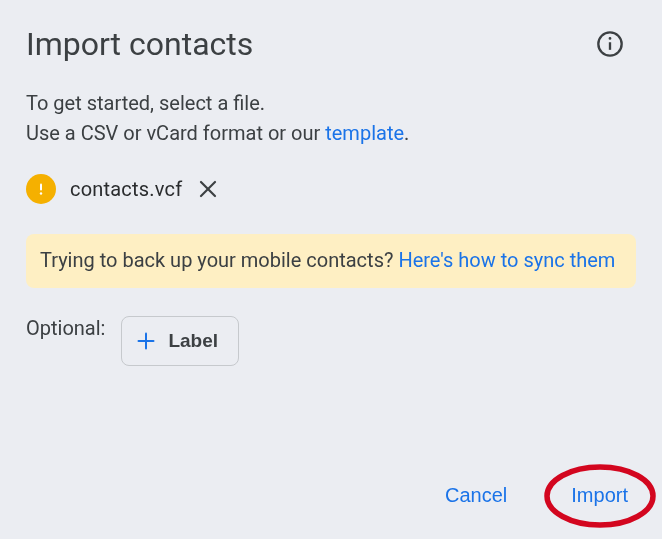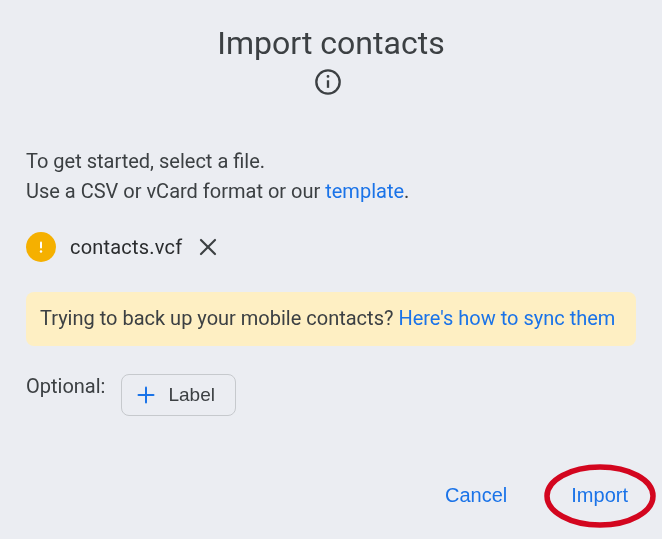--- a/index.html
+++ b/index.html
@@ -18,22 +18,21 @@
     height: 539px;
     padding: 24px 26px 24px 26px;
     border-top-left-radius: 28px;
     border-top-right-radius: 20px;
     position: relative;
   }
   .header {
     display: flex;
     align-items: center;
     justify-content: space-between;
-    margin-bottom: 44px;
-    flex-direction: column;
+    margin-bottom: 24px;
   }
   .title {
     font-size: 32px;
     font-weight: 400;
     color: #3c4043;
     letter-spacing: 0px;
   }
   .info-btn {
     width: 40px;
     height: 40px;
@@ -100,28 +99,29 @@
     gap: 16px;
   }
   .optional-label {
     font-size: 20px;
     color: #3c4043;
   }
   .label-btn {
     display: flex;
     align-items: center;
     gap: 12px;
-    height: 42px;
+    height: 50px;
     padding: 0 20px 0 14px;
     border: 1px solid #c6c9cd;
     border-radius: 8px;
     background: transparent;
     font-size: 19px;
     color: #3c4043;
     cursor: pointer;
+    font-weight: bold;
   }
   .actions {
     position: absolute;
     right: 16px;
     bottom: 22px;
     display: flex;
     align-items: center;
     gap: 36px;
   }
   .text-btn {

